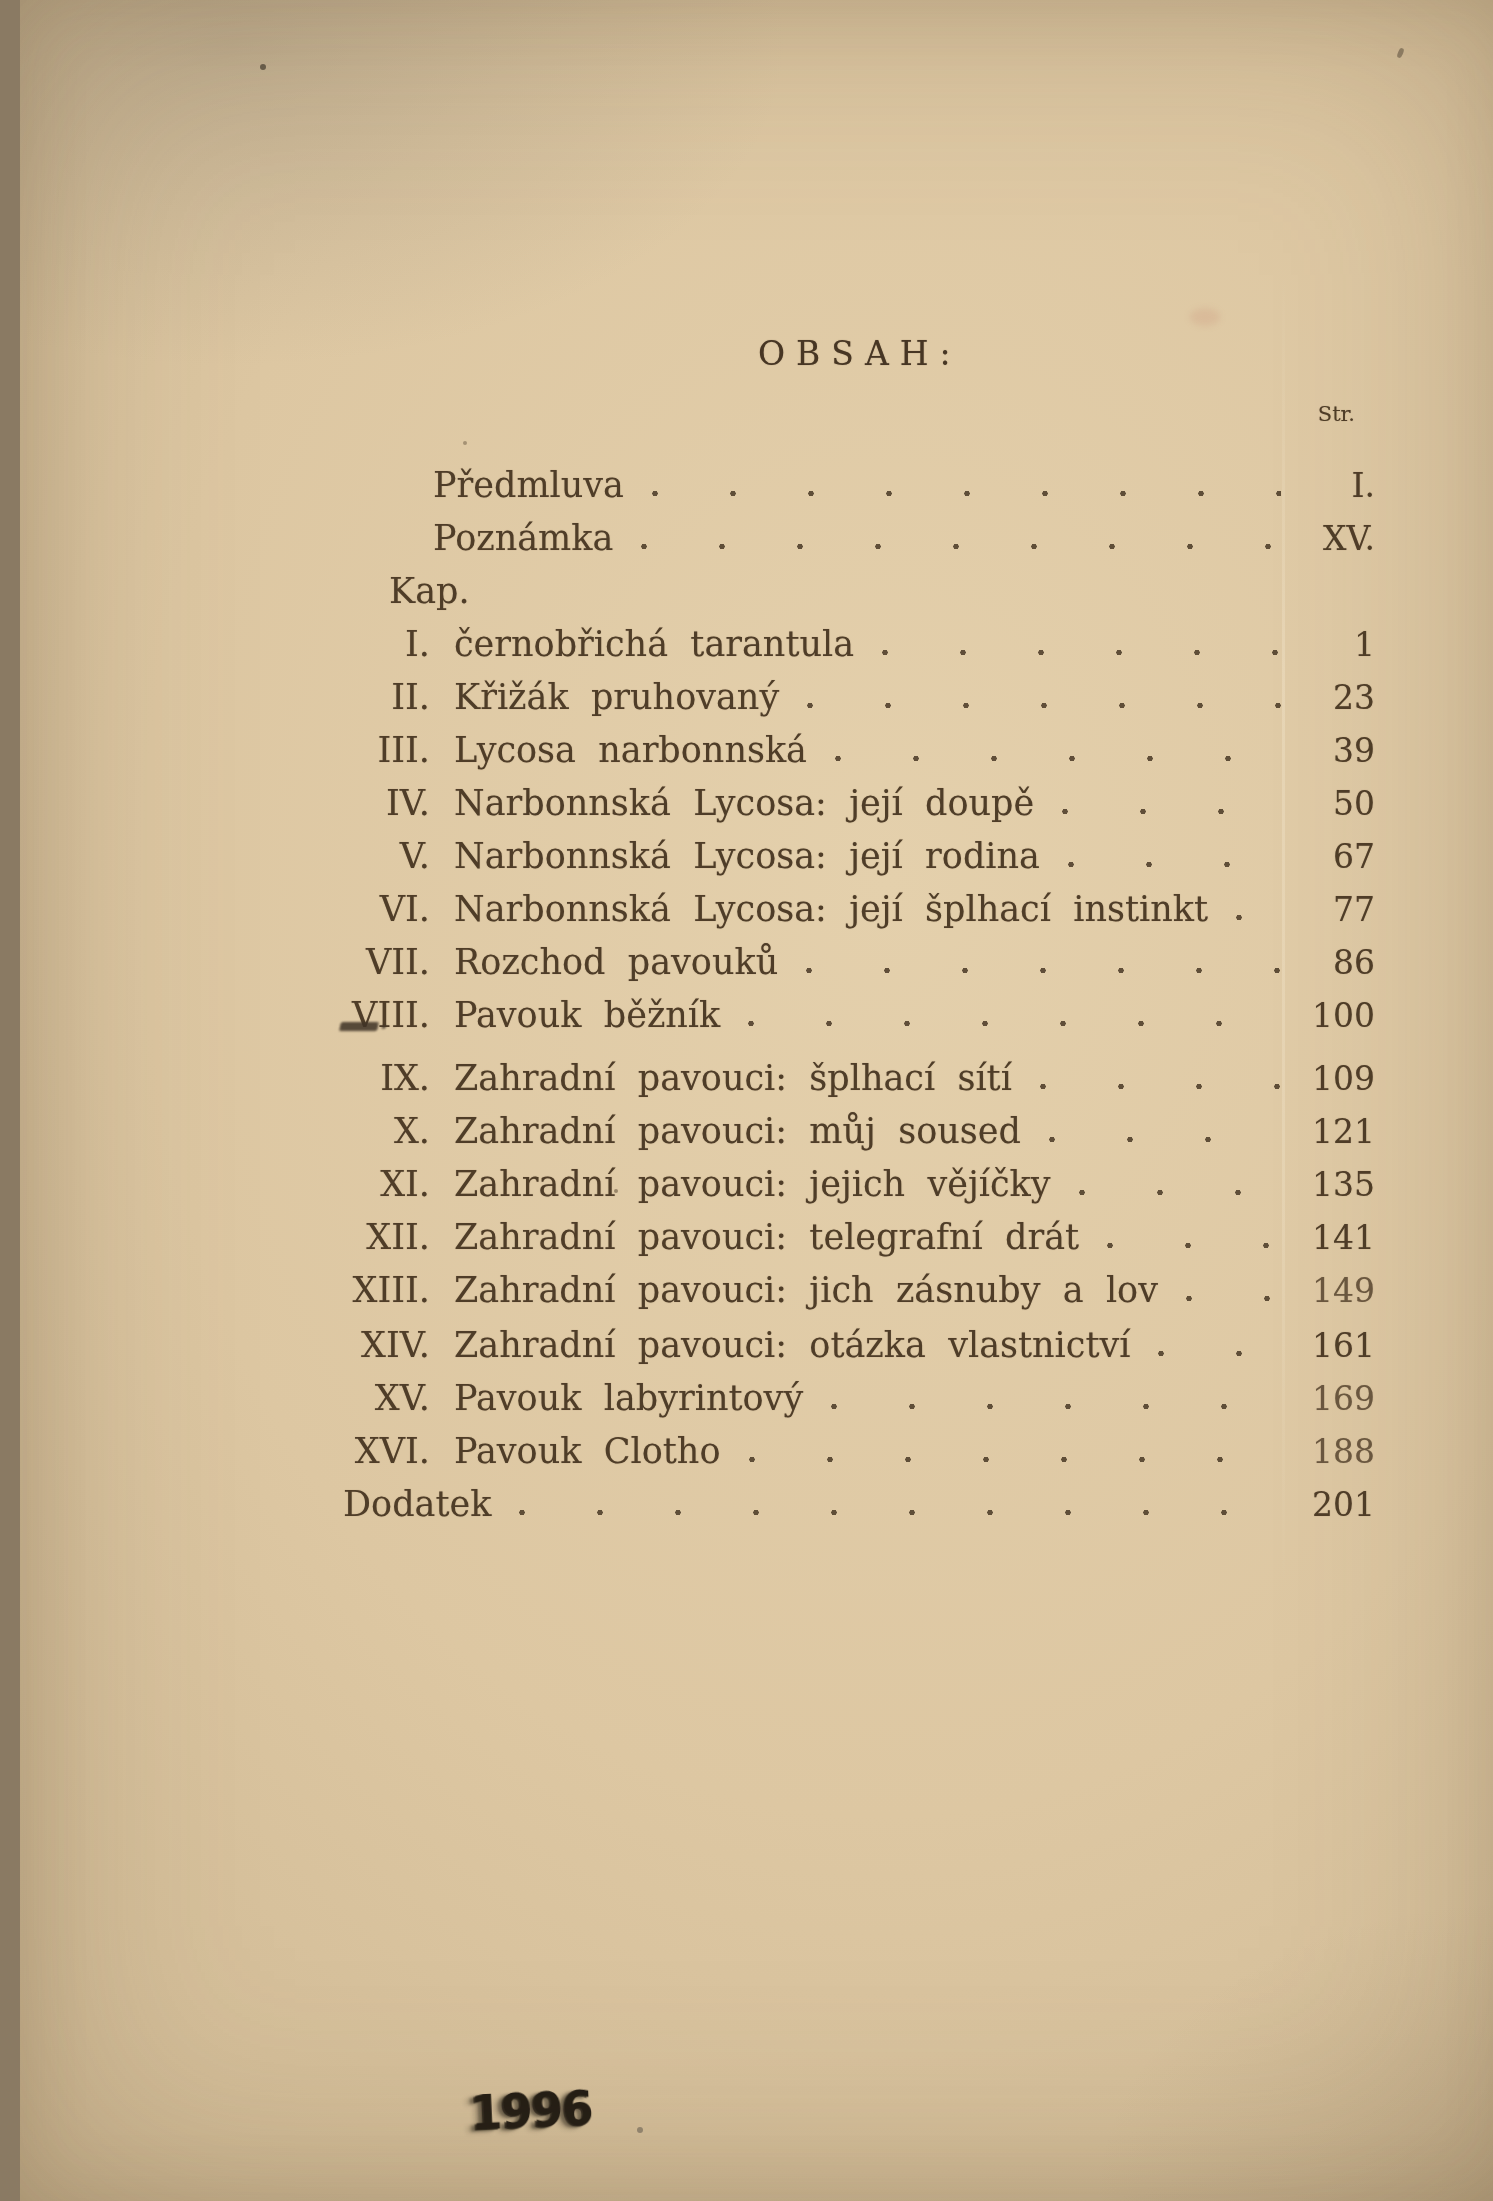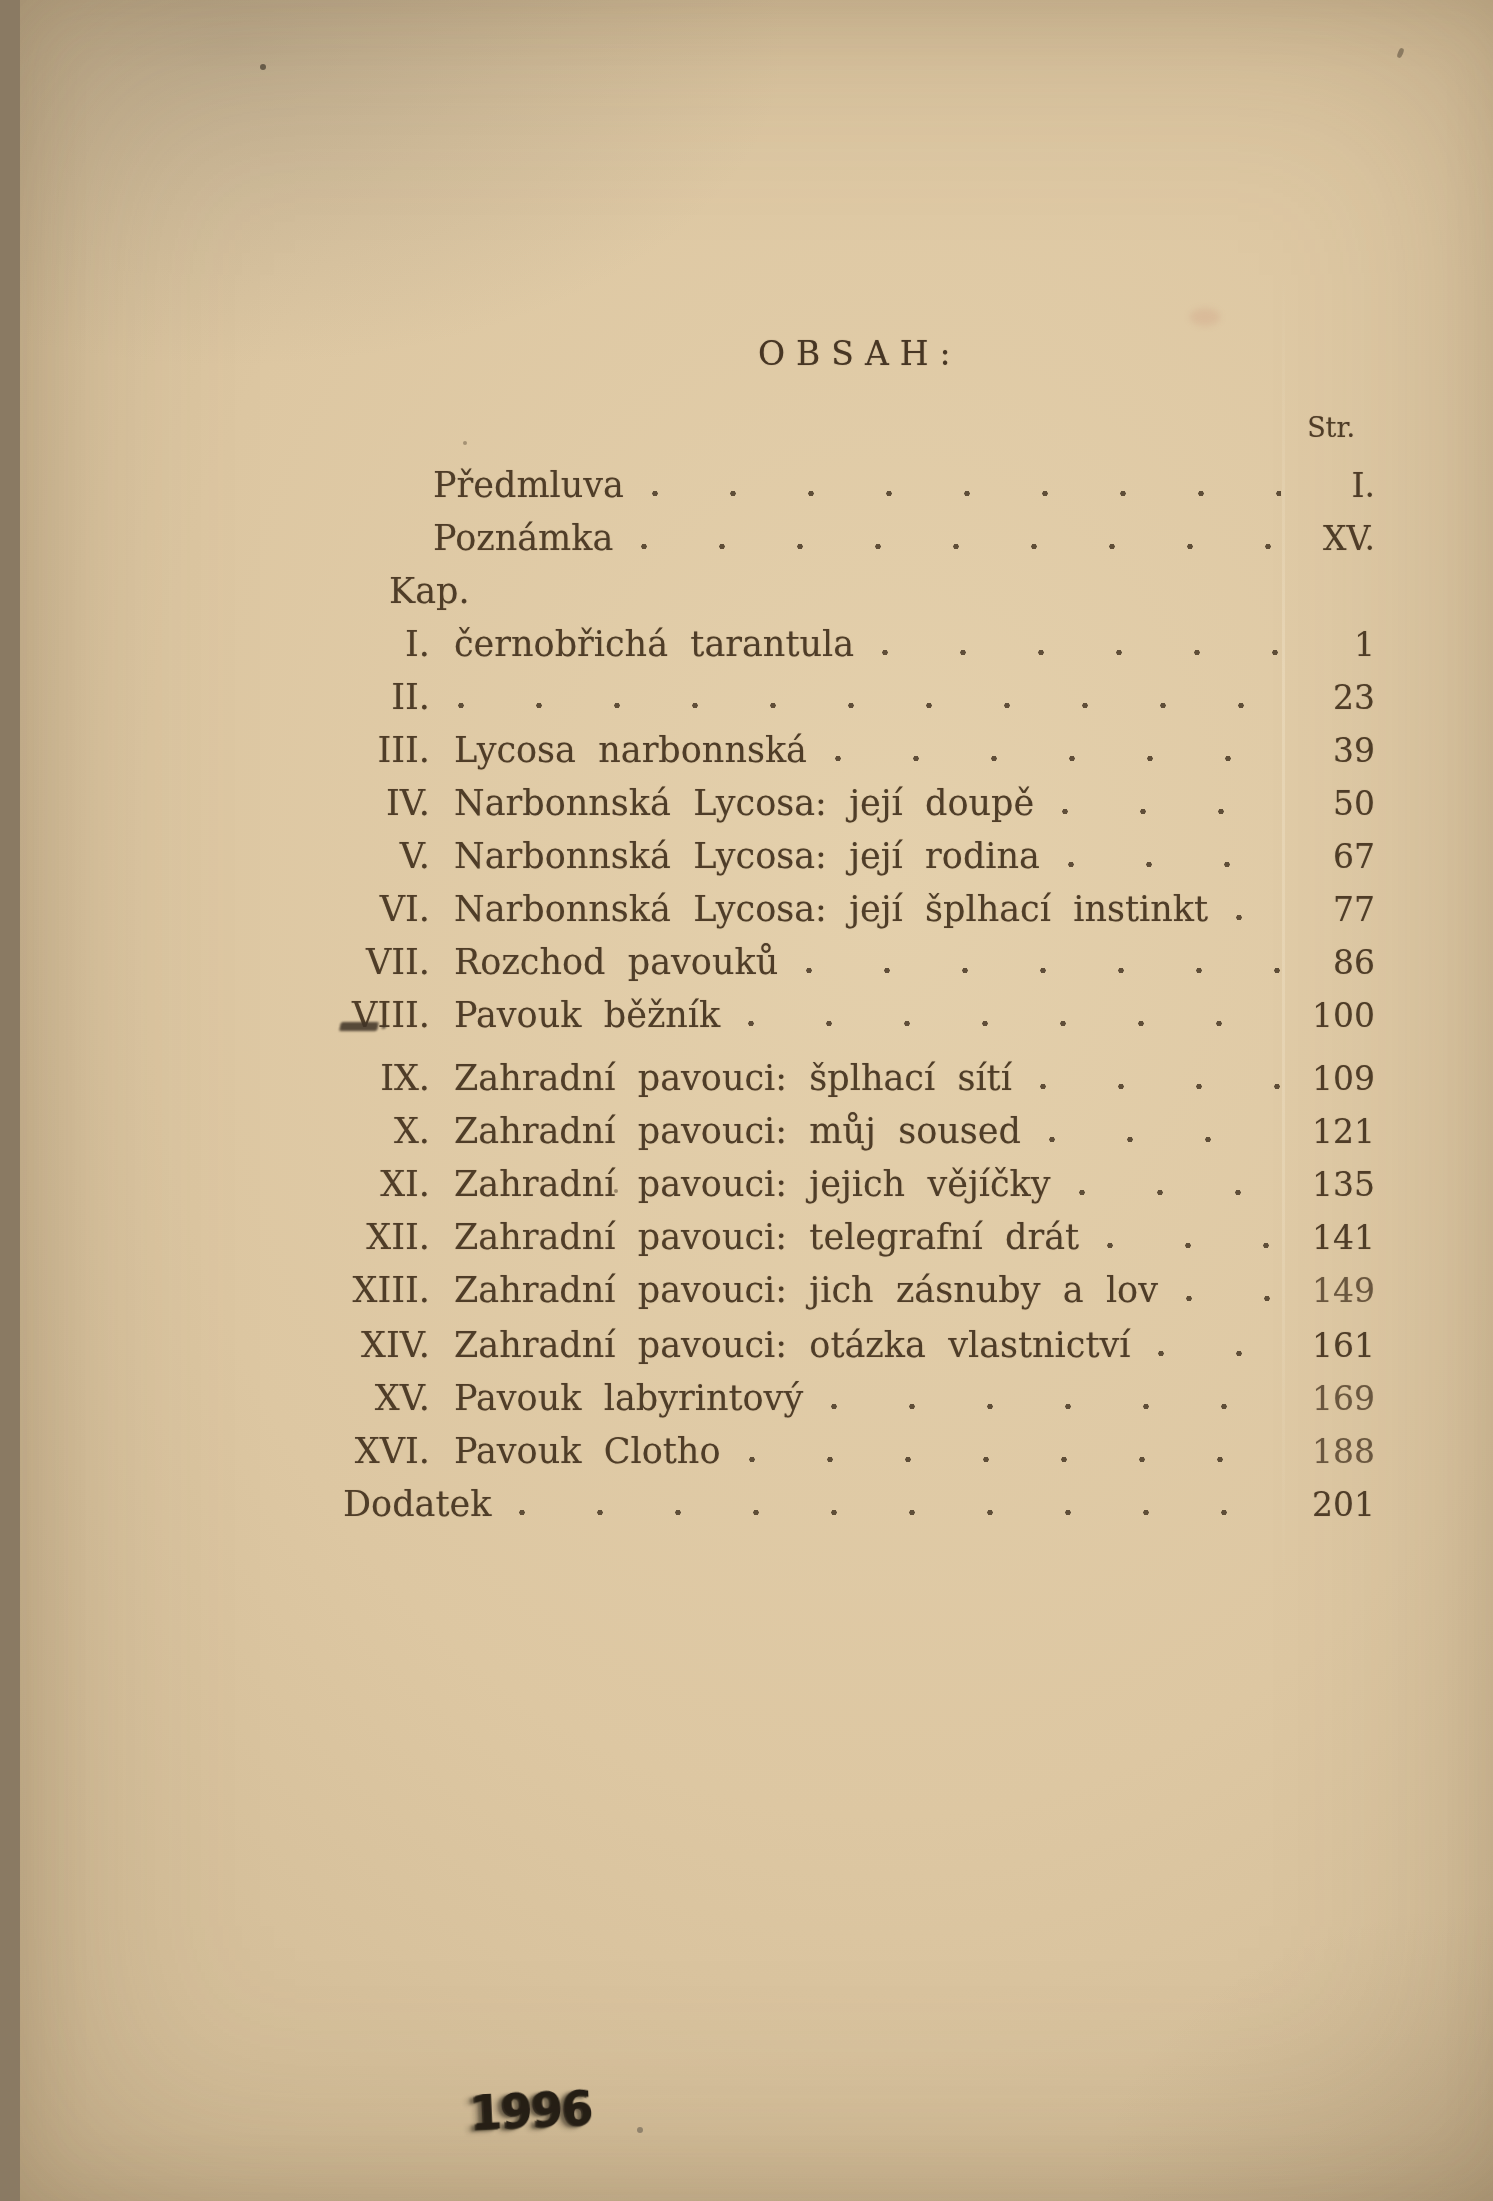--- a/index.html
+++ b/index.html
@@ -19,22 +19,22 @@
     box-shadow:inset 0 0 230px rgba(96,76,50,.30), inset 0 0 70px rgba(96,76,50,.15);}
   .crease{position:absolute;left:1262px;top:270px;width:3px;height:1320px;opacity:.45;
     background:linear-gradient(to bottom, rgba(255,246,226,0), rgba(255,246,226,.55) 30%, rgba(255,246,226,.45) 70%, rgba(255,246,226,0));}
   .title{
     position:absolute;left:738px;top:334px;
     font-size:33px;letter-spacing:11px;color:#473624;
     text-shadow:0 0 1px rgba(71,54,36,.5);
     white-space:nowrap;
   }
   .str-header{
-    position:absolute;right:158px;top:412px;
-    font-size:27px;color:#4f3d28;text-shadow:0 0 1px rgba(79,61,40,.4);
+    position:absolute;right:158px;top:402px;
+    font-size:21px;color:#4f3d28;text-shadow:0 0 1px rgba(79,61,40,.4);
   }
   .toc{
     position:absolute;left:310px;top:459px;width:1045px;
     font-size:35px;
   }
   .row{
     display:flex;align-items:baseline;height:53px;line-height:53px;
     text-shadow:0 0 1px rgba(79,61,40,.38);
     white-space:nowrap;
   }
@@ -103,20 +103,21 @@
     </div>
 
     <div class="row">
       <span class="roman">I.</span>
       <span class="label">černobřichá tarantula</span>
       <span class="leader"></span>
       <span class="pagenum">1</span>
     </div>
     <div class="row">
       <span class="roman">II.</span>
+      <span class="label">Křižák pruhovaný</span>
       <span class="leader"></span>
       <span class="pagenum">23</span>
     </div>
     <div class="row">
       <span class="roman">III.</span>
       <span class="label">Lycosa narbonnská</span>
       <span class="leader"></span>
       <span class="pagenum">39</span>
     </div>
     <div class="row">

